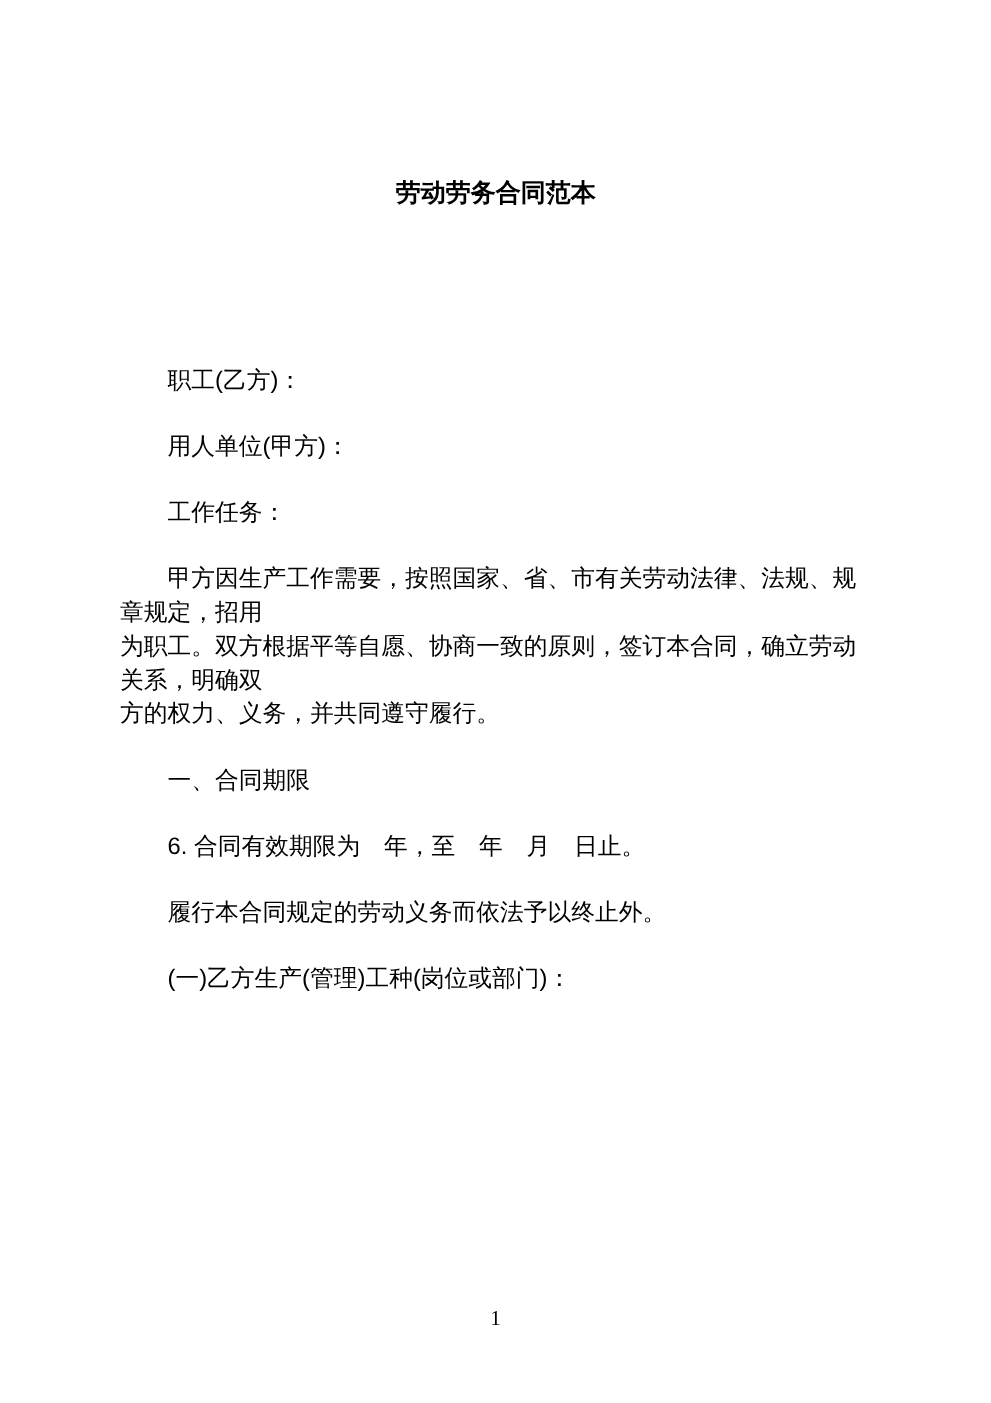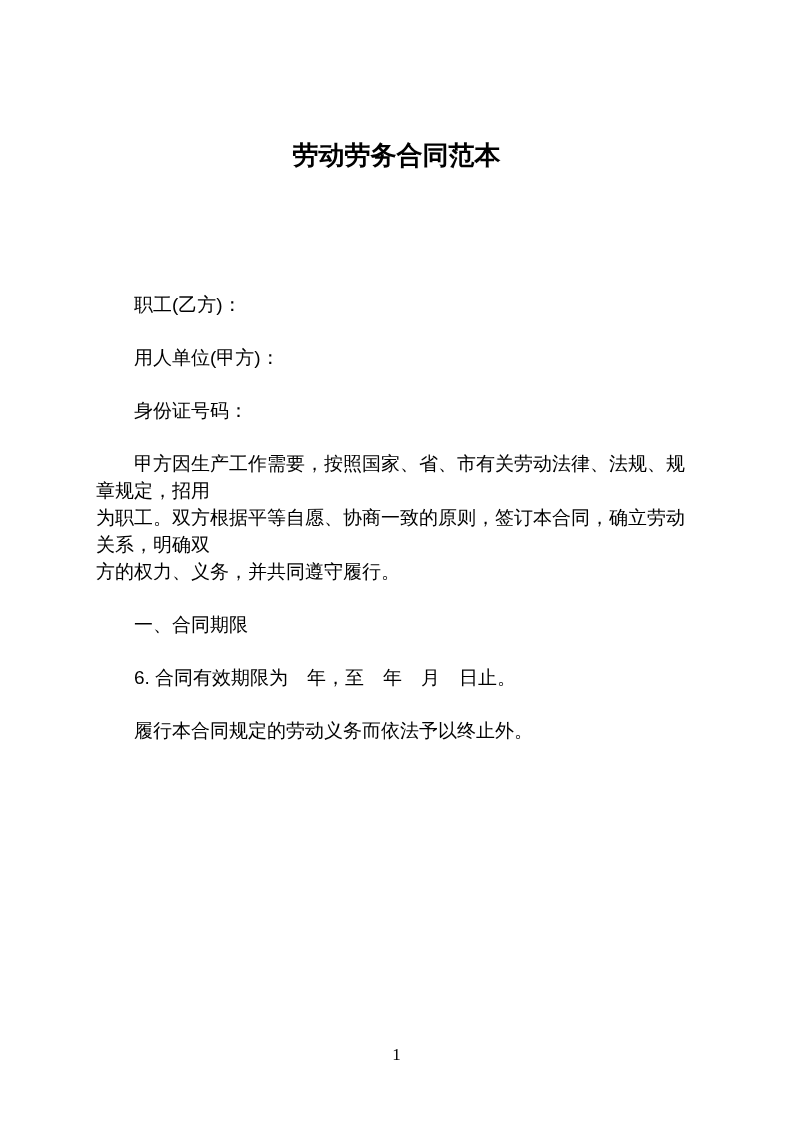--- a/index.html
+++ b/index.html
@@ -12,21 +12,21 @@
     color: #000000;
     font-family: "Liberation Sans", "DejaVu Sans", sans-serif;
     font-size: 19px;
     line-height: 27px;
     overflow: hidden;
   }
   .content {
     padding: 138px 96px 0 96px;
   }
   .doc-title {
-    font-size: 26px;
+    font-size: 20px;
     font-weight: bold;
     line-height: 34px;
     text-align: center;
     margin: 0 0 119px 0;
     text-indent: 0;
   }
   .para {
     margin: 0 0 26px 0;
     text-indent: 2em;
     text-align: left;
@@ -47,31 +47,32 @@
 
 <div class="page">
   <div class="content">
 
     <h1 class="doc-title">劳动劳务合同范本</h1>
 
     <p class="para">职工(乙方)：</p>
 
     <p class="para">用人单位(甲方)：</p>
 
-    <p class="para">身份证号码：</p>
+    <p class="para">工作任务：</p>
 
     <p class="para"><span>甲方因生产工作需要，按照国家、省、市有关劳动法律、法规、规章规定，招用</span><br><span>为职工。双方根据平等自愿、协商一致的原则，签订本合同，确立劳动关系，明确双</span><br><span>方的权力、义务，并共同遵守履行。</span></p>
 
     <p class="para">一、合同期限</p>
 
 
     <p class="para">6. 合同有效期限为　年，至　年　月　日止。</p>
 
 
     <p class="para">履行本合同规定的劳动义务而依法予以终止外。</p>
 
 
 
+    <p class="para">(一)乙方生产(管理)工种(岗位或部门)：</p>
 
   </div>
 
   <div class="page-number">1</div>
 </div>
 
 </body></html>

